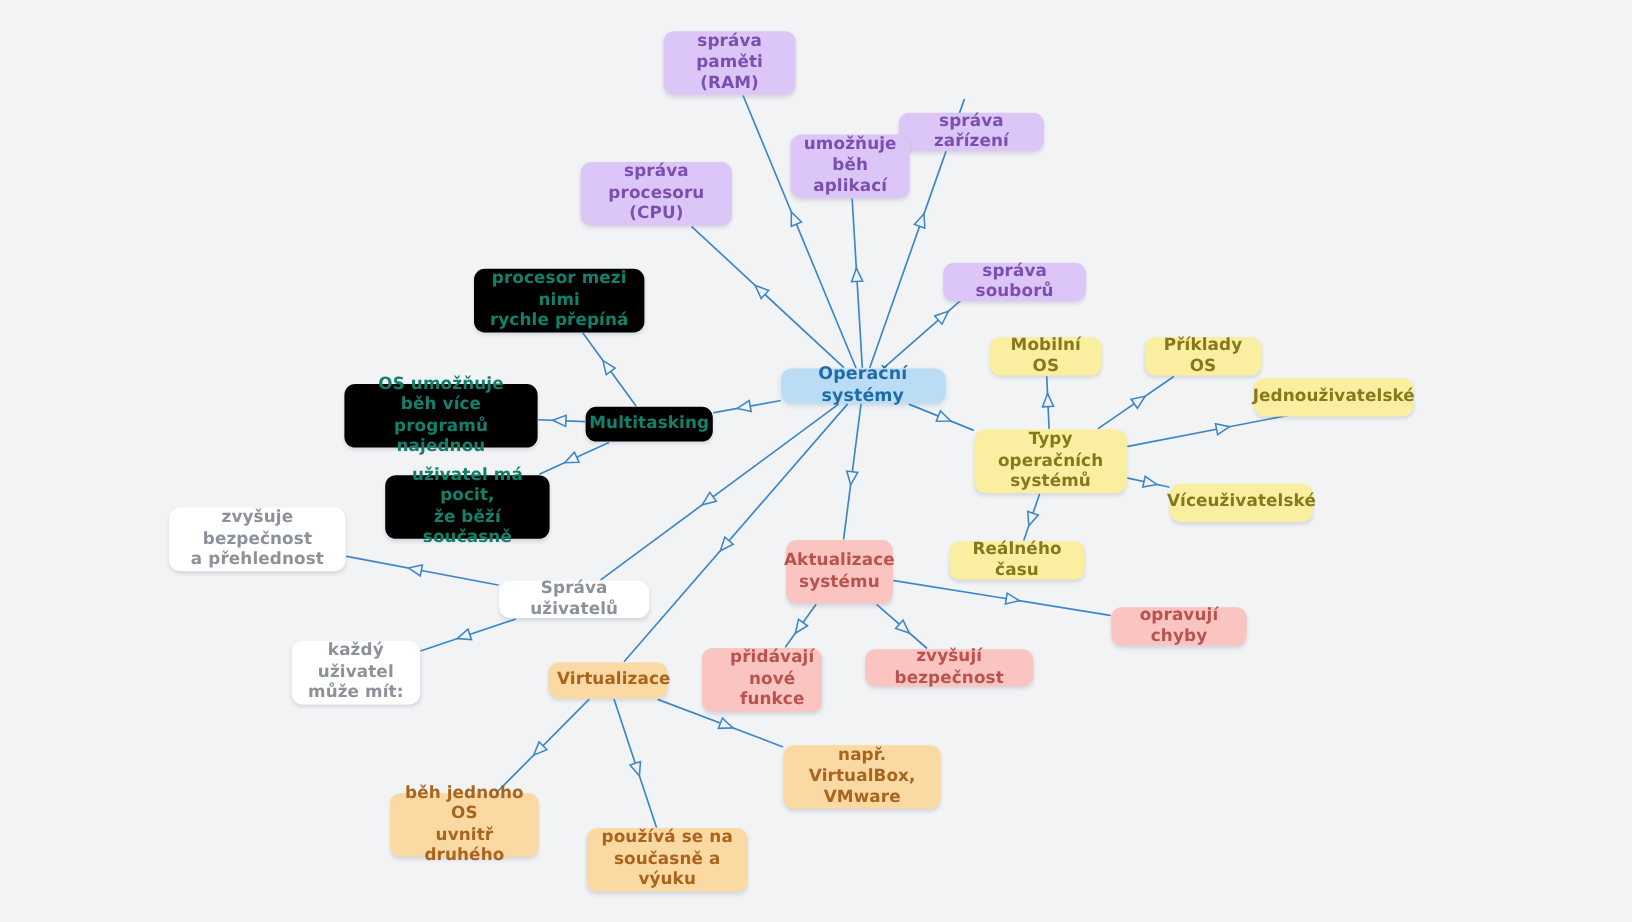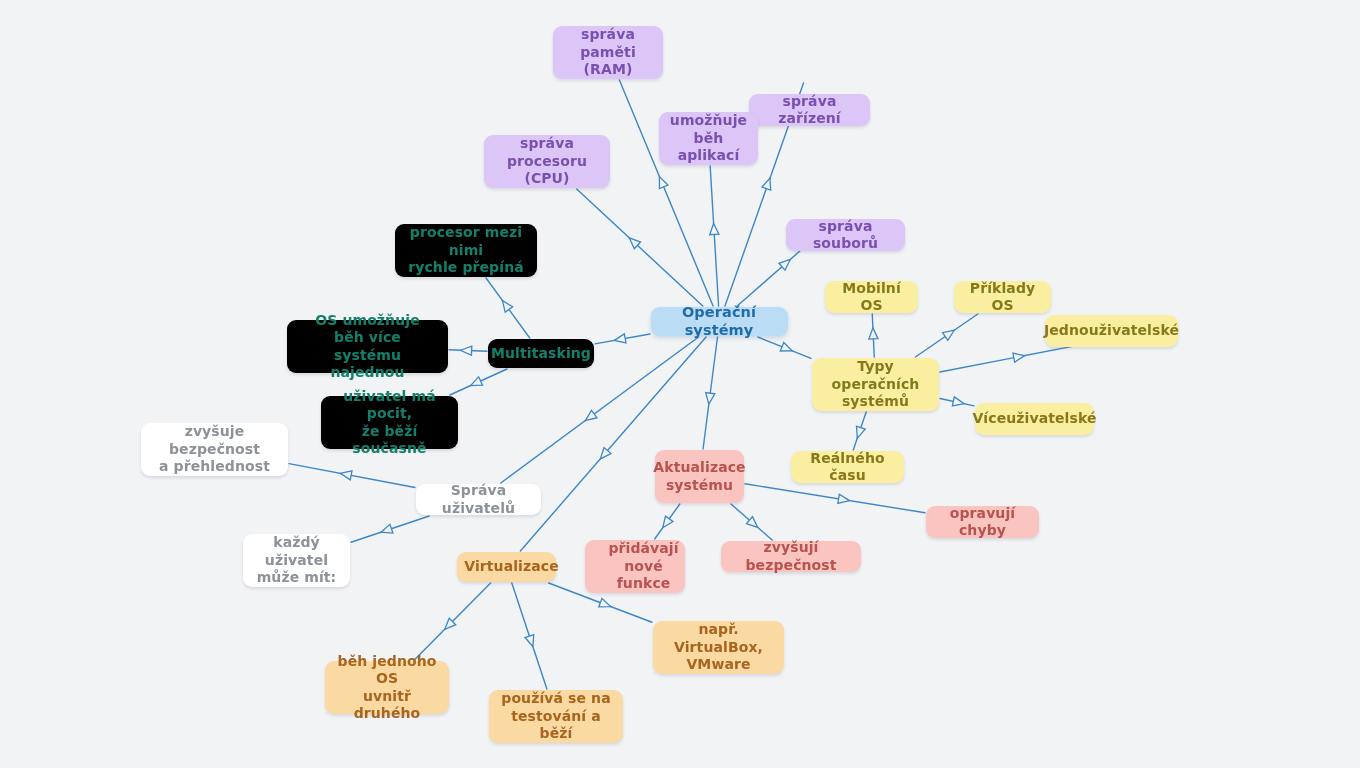--- a/index.html
+++ b/index.html
@@ -143,21 +143,21 @@
       <div class="node n-purple" style="left: 749px; top: 50px; width: 121px; height: 32px; margin-top: 44px;">správa zařízení</div>
       <div class="node n-purple" style="left: 484px; top: 135px; width: 126px; height: 53px;">správa
 procesoru (CPU)</div>
       <div class="node n-purple" style="left: 659px; top: 112px; width: 99px; height: 53px;">umožňuje
 běh aplikací</div>
       <div class="node n-purple" style="left: 786px; top: 195px; width: 119px; height: 32px; margin-top: 24px;">správa souborů</div>
       <div class="node n-green" style="left: 395px; top: 224px; width: 142px; height: 53px;">procesor mezi nimi
 rychle přepíná</div>
       <div class="node n-green" style="left: 488px; top: 339px; width: 106px; height: 29px;">Multitasking</div>
       <div class="node n-green" style="left: 287px; top: 320px; width: 161px; height: 53px;">OS umožňuje běh více
-systému najednou</div>
+programů najednou</div>
       <div class="node n-green" style="left: 321px; top: 396px; width: 137px; height: 53px;">uživatel má pocit,
 že běží současně</div>
       <div class="node n-yellow" style="left: 812px; top: 358px; width: 127px; height: 53px;">Typy operačních
 systémů</div>
       <div class="node n-yellow" style="left: 825px; top: 281px; width: 93px; height: 32px;">Mobilní OS</div>
       <div class="node n-yellow" style="left: 954px; top: 281px; width: 97px; height: 32px;">Příklady OS</div>
       <div class="node n-yellow" style="left: 1029px; top: 315px; width: 133px; height: 32px; margin-left: 16px;">Jednouživatelské</div>
       <div class="node n-yellow" style="left: 975px; top: 403px; width: 119px; height: 32px;">Víceuživatelské</div>
       <div class="node n-yellow" style="left: 791px; top: 451px; width: 113px; height: 32px;">Reálného času</div>
       <div class="node n-white" style="left: 416px; top: 484px; width: 125px; height: 31px;">Správa uživatelů</div>
@@ -168,17 +168,17 @@
       <div class="node n-pink" style="left: 655px; top: 450px; width: 89px; height: 53px;">Aktualizace
 systému</div>
       <div class="node n-pink" style="left: 585px; top: 540px; width: 100px; height: 53px; padding-left: 29px;">přidávají
 nové funkce</div>
       <div class="node n-pink" style="left: 721px; top: 541px; width: 140px; height: 31px;">zvyšují bezpečnost</div>
       <div class="node n-pink" style="left: 926px; top: 506px; width: 113px; height: 32px;">opravují chyby</div>
       <div class="node n-orange" style="left: 457px; top: 552px; width: 99px; height: 30px; padding-left: 22px;">Virtualizace</div>
       <div class="node n-orange" style="left: 325px; top: 661px; width: 124px; height: 53px;">běh jednoho OS
 uvnitř druhého</div>
       <div class="node n-orange" style="left: 489px; top: 690px; width: 134px; height: 53px;">používá se na
-testování a běží</div>
+současně a výuku</div>
       <div class="node n-orange" style="left: 653px; top: 621px; width: 131px; height: 53px;">např. VirtualBox,
 VMware</div>
     </div>
 </div>
 
 </body></html>

